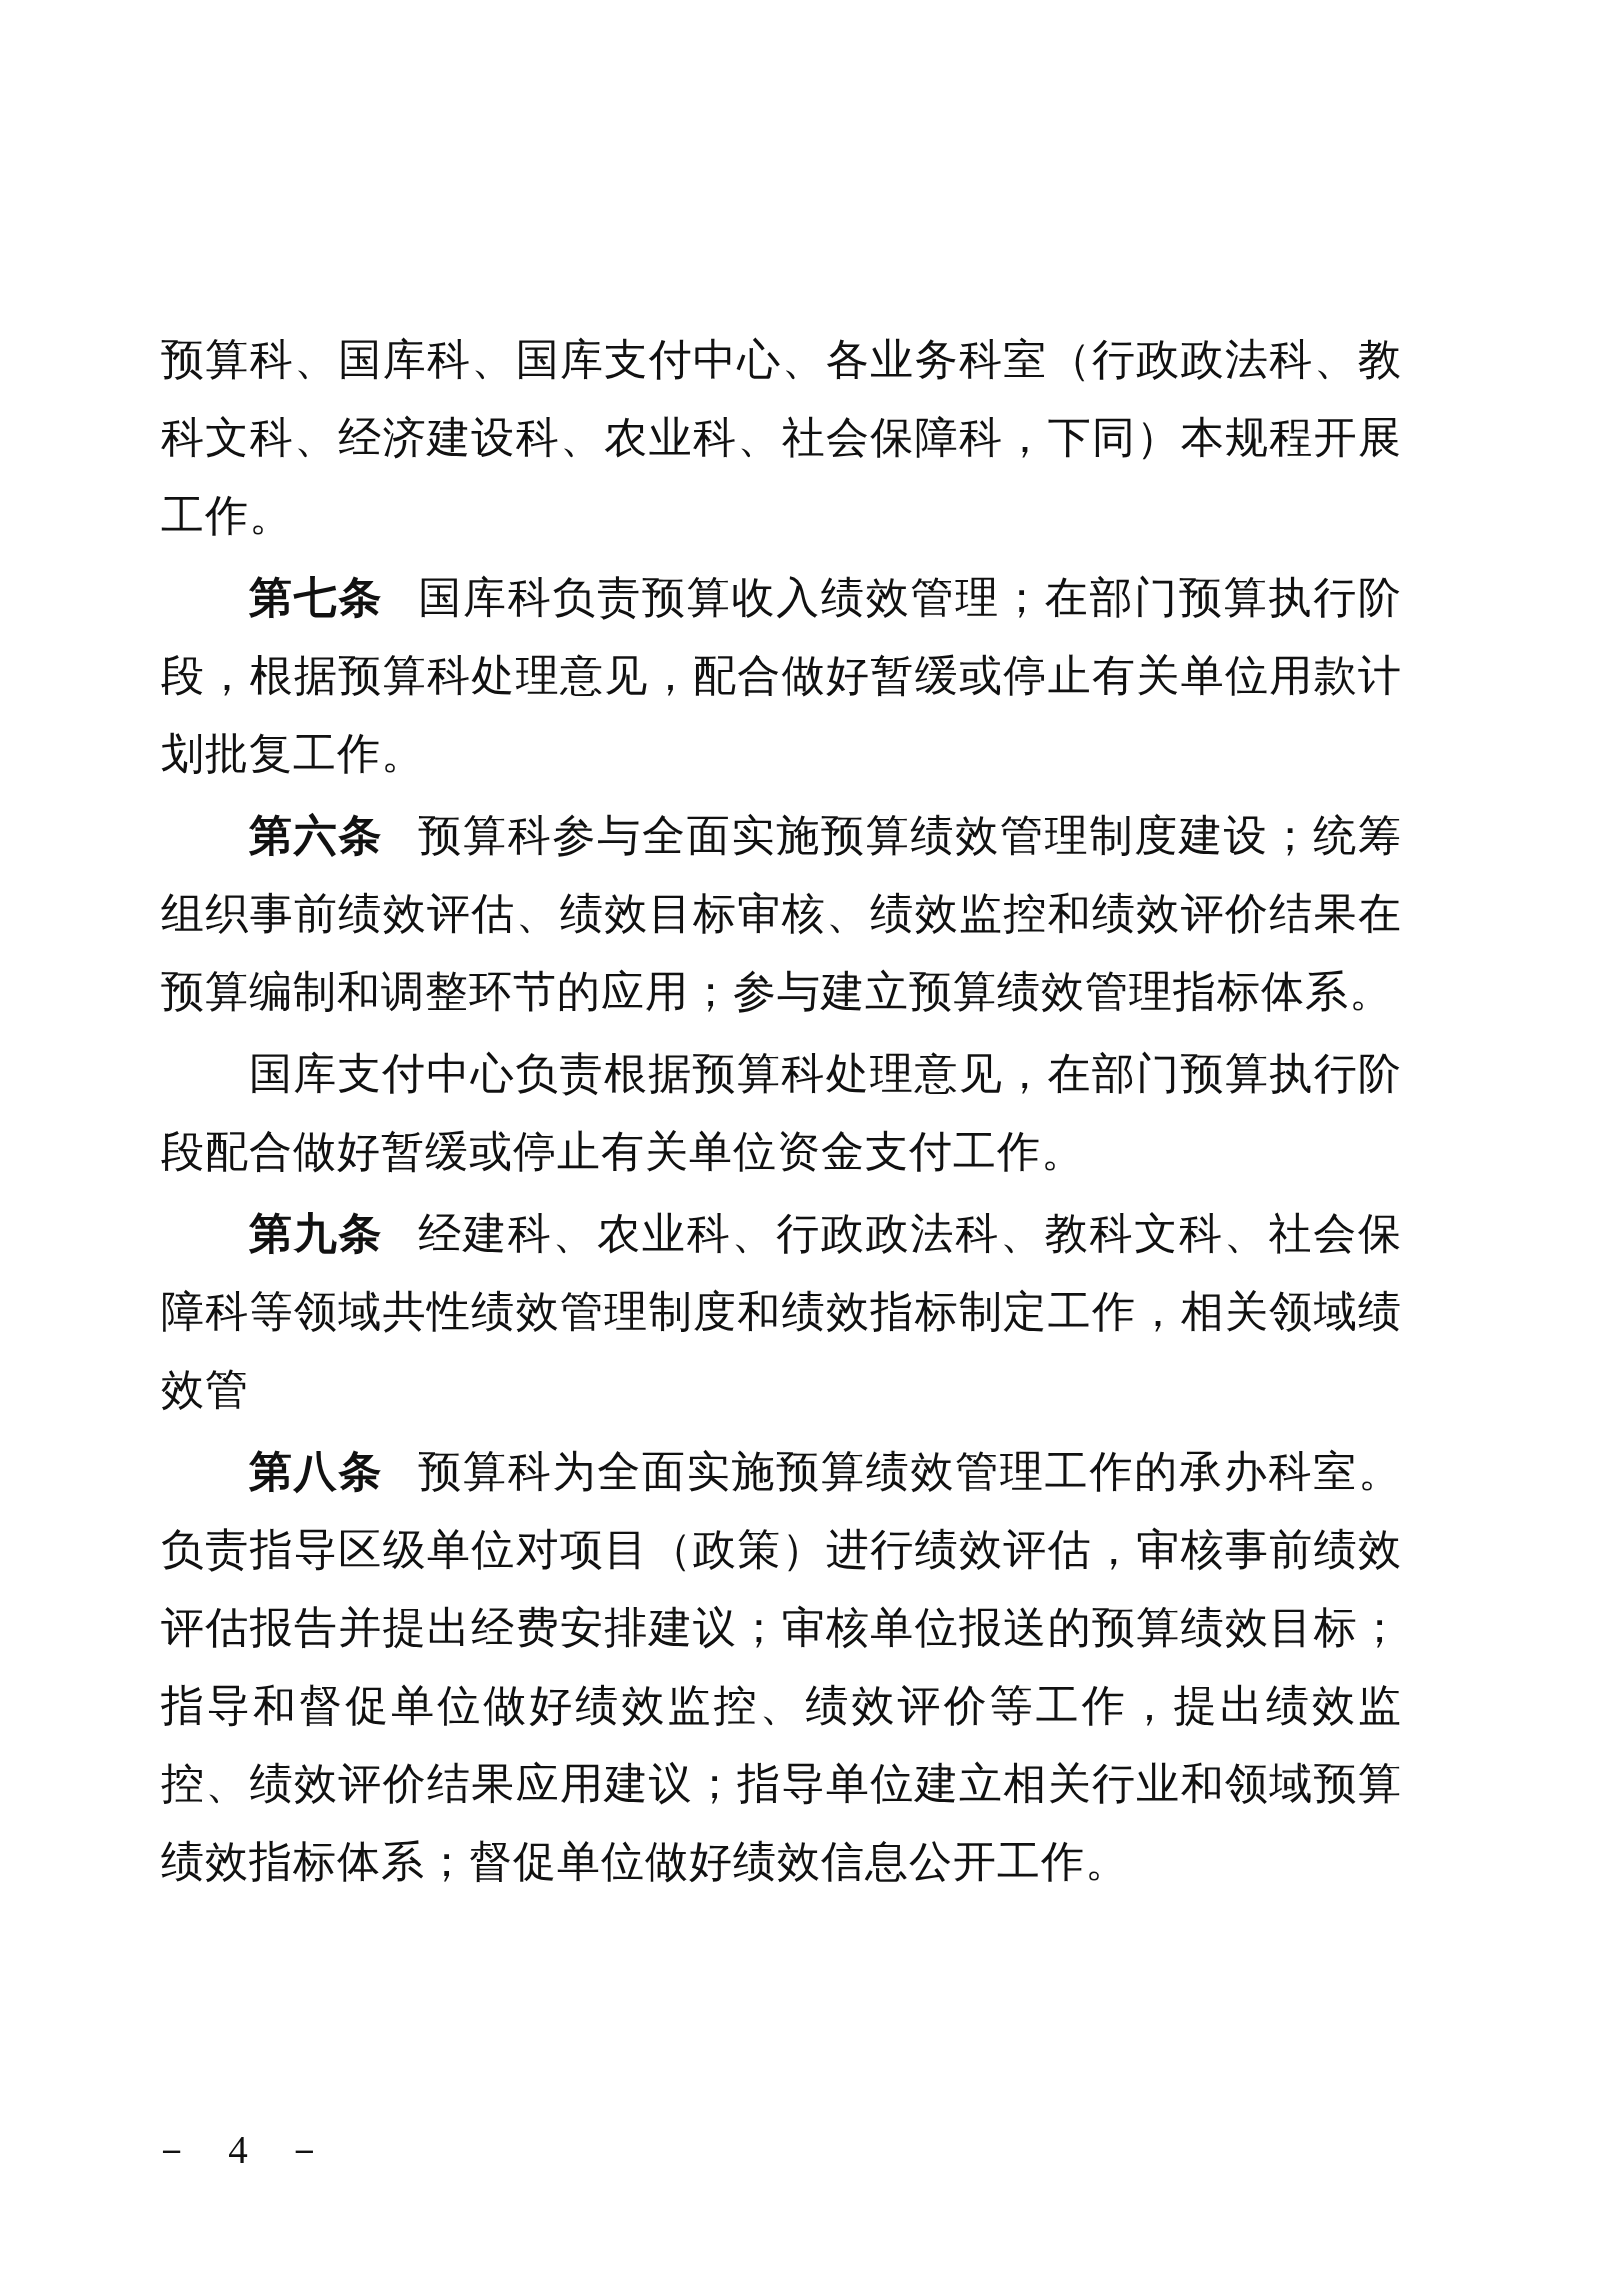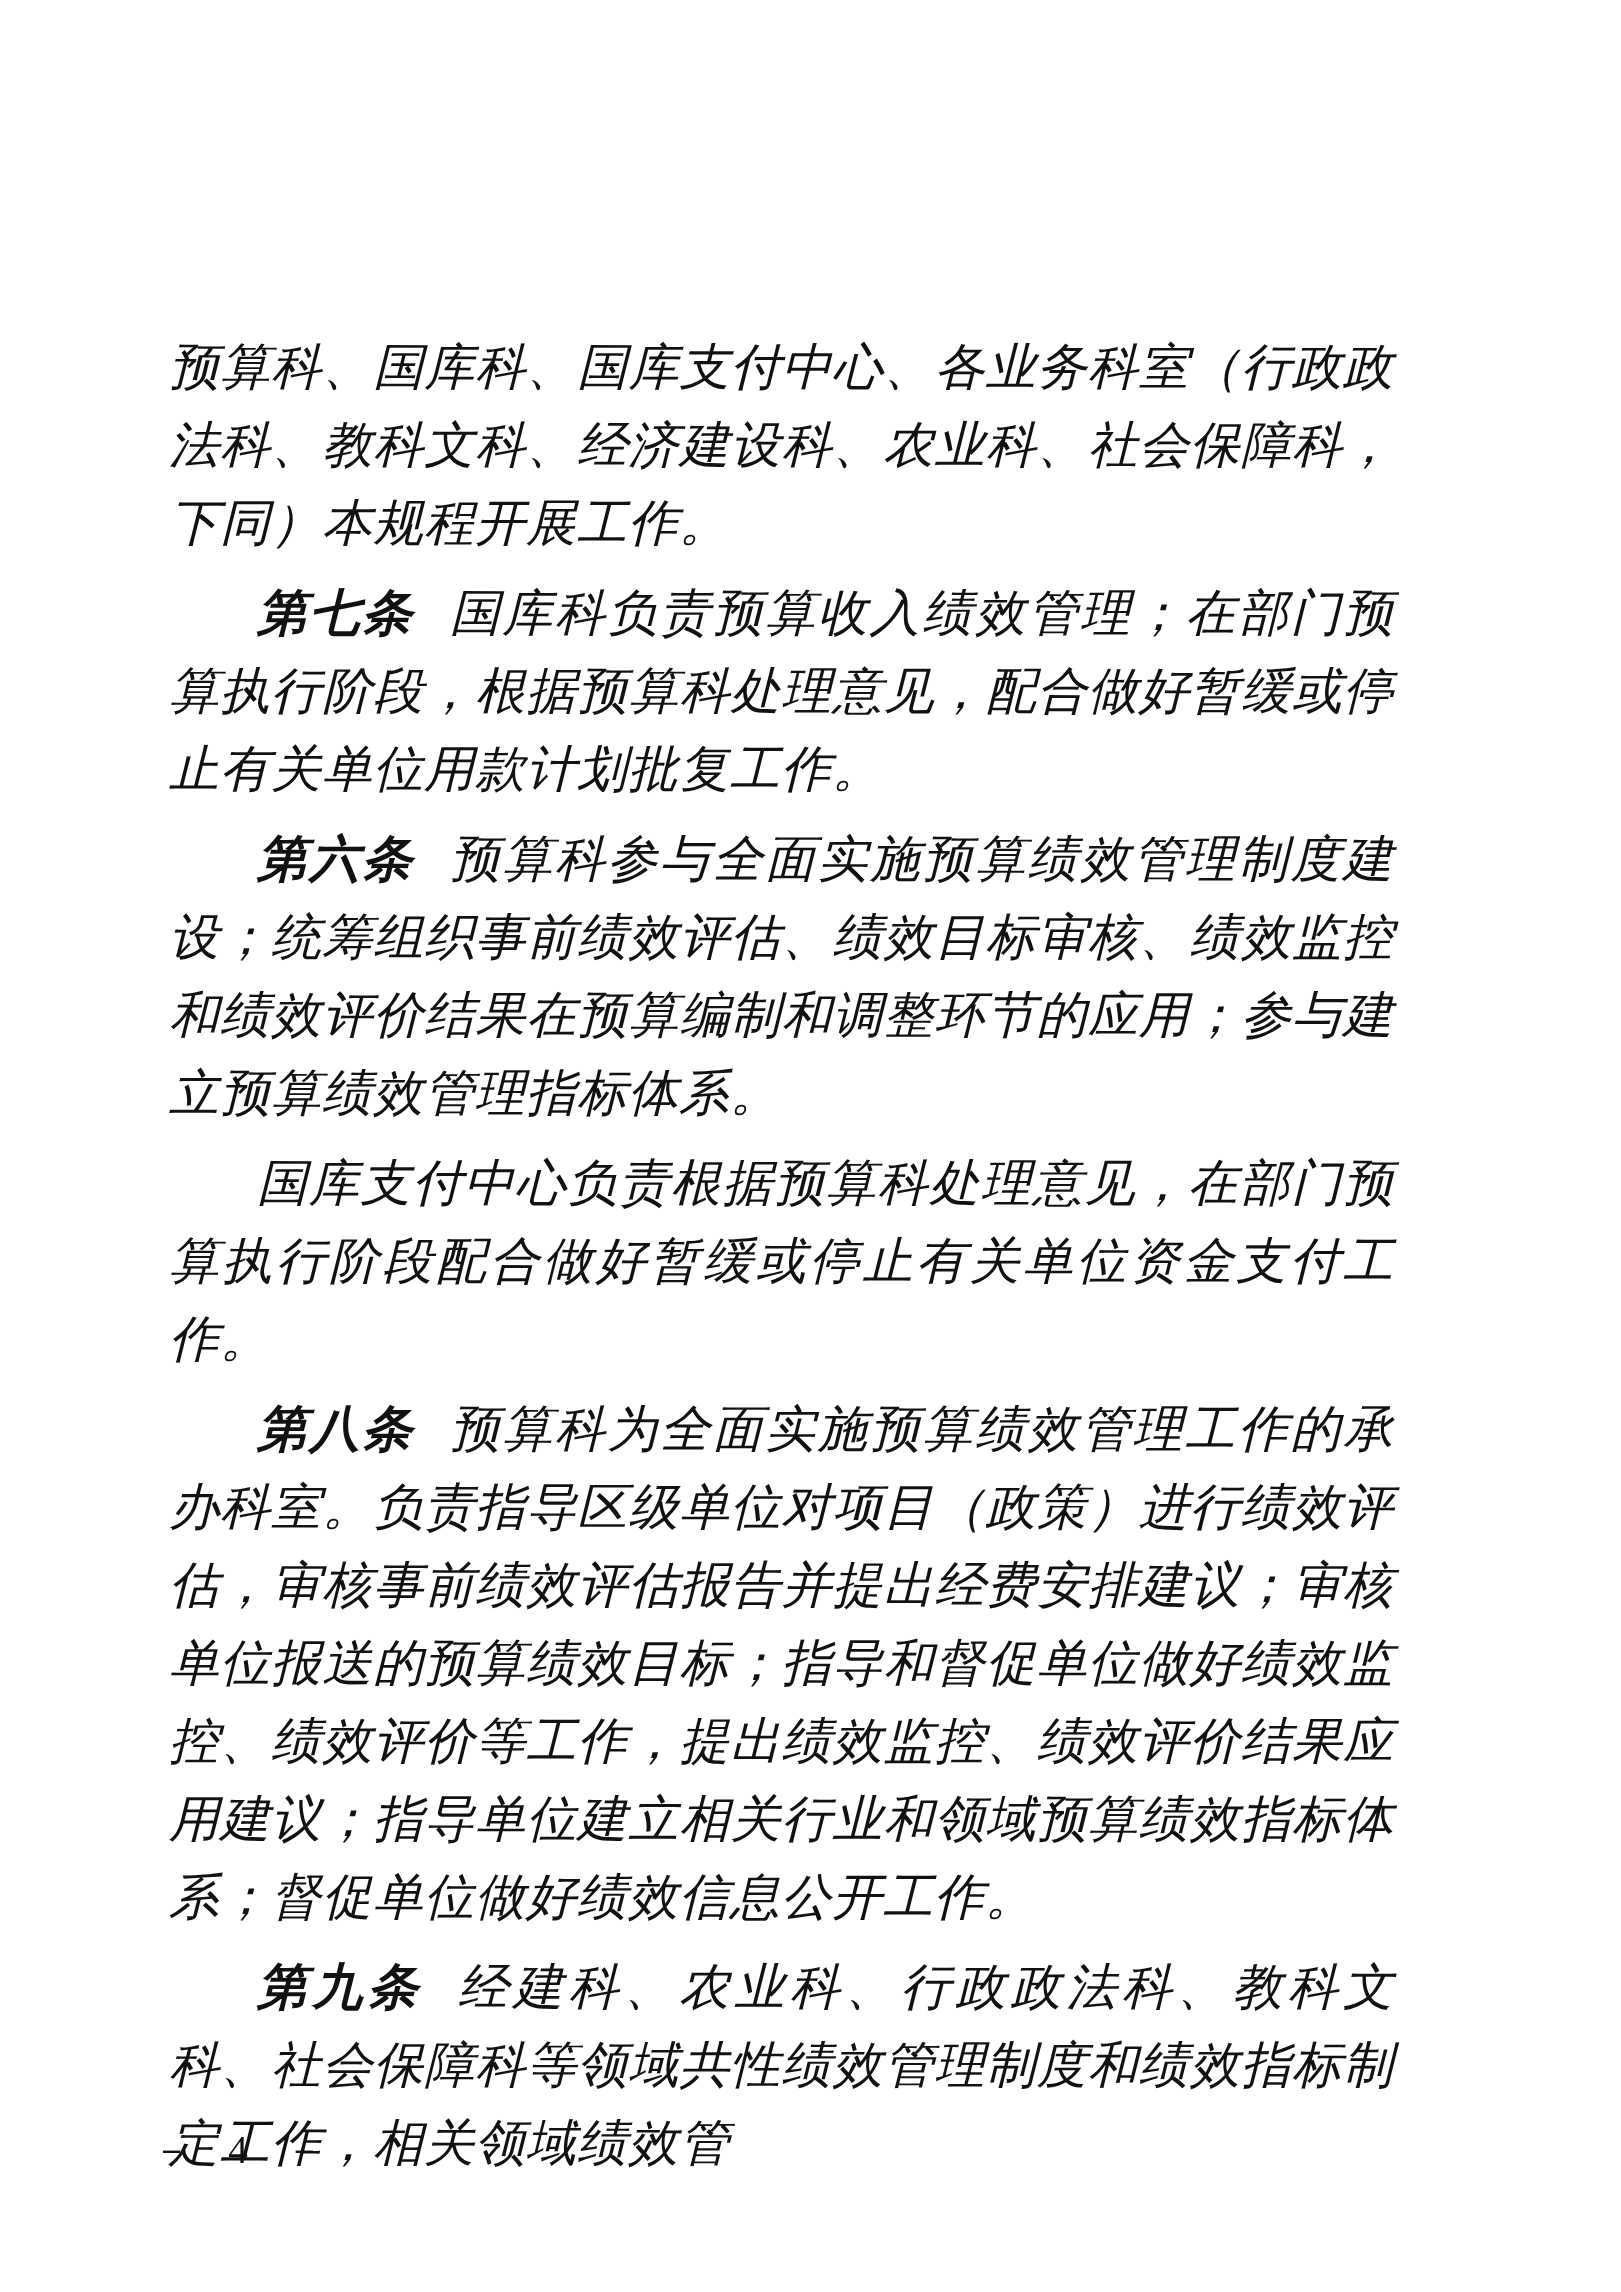--- a/index.html
+++ b/index.html
@@ -5,24 +5,23 @@
   html, body { margin: 0; padding: 0; background: #ffffff; }
   body {
     width: 1621px; height: 2293px; position: relative; overflow: hidden;
     font-family: "DejaVu Serif", "Liberation Serif", serif;
     color: #111111;
   }
   .page-body {
     position: absolute; left: 157px; top: 316px; width: 1249px;
   }
   .para {
-    margin: 12px; font-size: 50px; line-height: 78px;
+    margin: 4px; font-size: 43px; line-height: 78px;
     text-align: justify; text-align-last: left;
     letter-spacing: 1px;
-    font-style: italic;
   }
   .para.indent { text-indent: 88px; }
   .article-no {
     font-weight: bold; font-family: "DejaVu Sans", "Liberation Sans", sans-serif;
     margin-right: 35px;
   }
   .page-number {
     position: absolute; left: 152px; top: 2125px;
     font-size: 39px; line-height: 49px; letter-spacing: 13.7px;
     font-family: "Liberation Serif", serif;
@@ -38,21 +37,21 @@
   <p class="para indent">
     <span class="article-no">第七条</span><span>国库科负责预算收入绩效管理；在部门预算执行阶段，根据预算科处理意见，配合做好暂缓或停止有关单位用款计划批复工作。</span>
   </p>
   <p class="para indent">
     <span class="article-no">第六条</span><span>预算科参与全面实施预算绩效管理制度建设；统筹组织事前绩效评估、绩效目标审核、绩效监控和绩效评价结果在预算编制和调整环节的应用；参与建立预算绩效管理指标体系。</span>
   </p>
   <p class="para indent">
     <span>国库支付中心负责根据预算科处理意见，在部门预算执行阶段配合做好暂缓或停止有关单位资金支付工作。</span>
   </p>
   <p class="para indent">
-    <span class="article-no">第八条</span><span>预算科为全面实施预算绩效管理工作的承办科室。负责指导区级单位对项目（政策）进行绩效评估，审核事前绩效评估报告并提出经费安排建议；审核单位报送的预算绩效目标；指导和督促单位做好绩效监控、绩效评价等工作，提出绩效监控、绩效评价结果应用建议；指导单位建立相关行业和领域预算绩效指标体系；督促单位做好绩效信息公开工作。</span>
+    <span class="article-no">第九条</span><span>经建科、农业科、行政政法科、教科文科、社会保障科等领域共性绩效管理制度和绩效指标制定工作，相关领域绩效管</span>
   </p>
   <p class="para indent">
-    <span class="article-no">第九条</span><span>经建科、农业科、行政政法科、教科文科、社会保障科等领域共性绩效管理制度和绩效指标制定工作，相关领域绩效管</span>
+    <span class="article-no">第八条</span><span>预算科为全面实施预算绩效管理工作的承办科室。负责指导区级单位对项目（政策）进行绩效评估，审核事前绩效评估报告并提出经费安排建议；审核单位报送的预算绩效目标；指导和督促单位做好绩效监控、绩效评价等工作，提出绩效监控、绩效评价结果应用建议；指导单位建立相关行业和领域预算绩效指标体系；督促单位做好绩效信息公开工作。</span>
   </p>
 </div>
 
 <div class="page-number">－ 4 －</div>
 
 
 </body></html>

